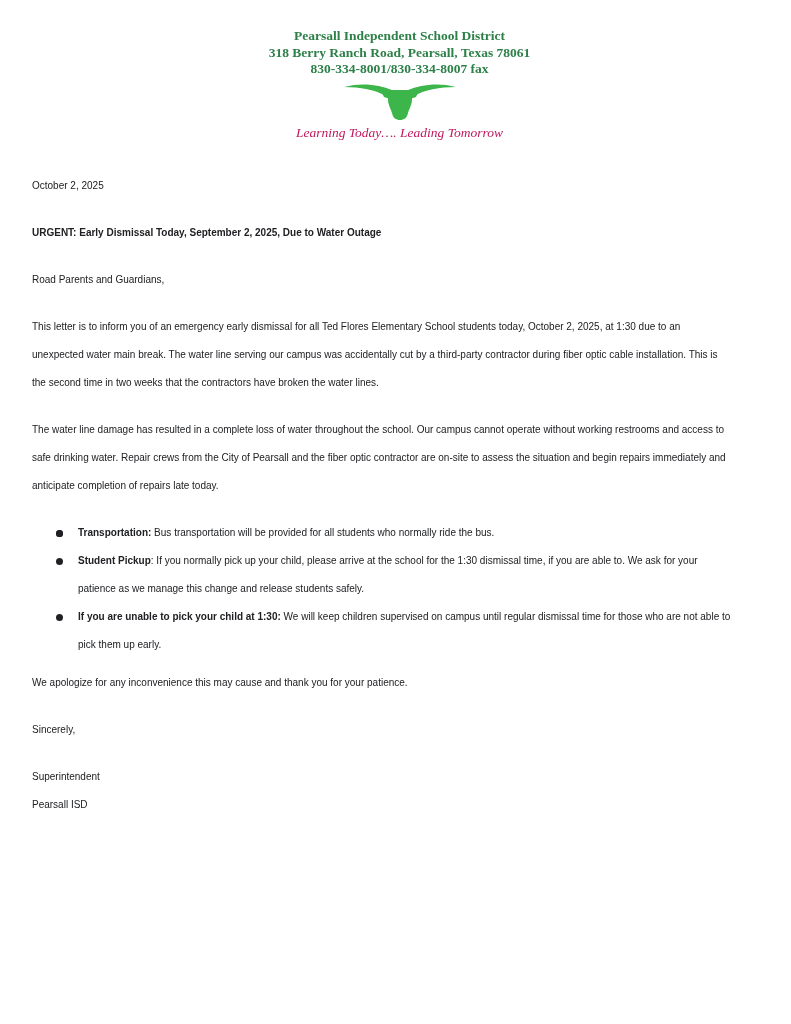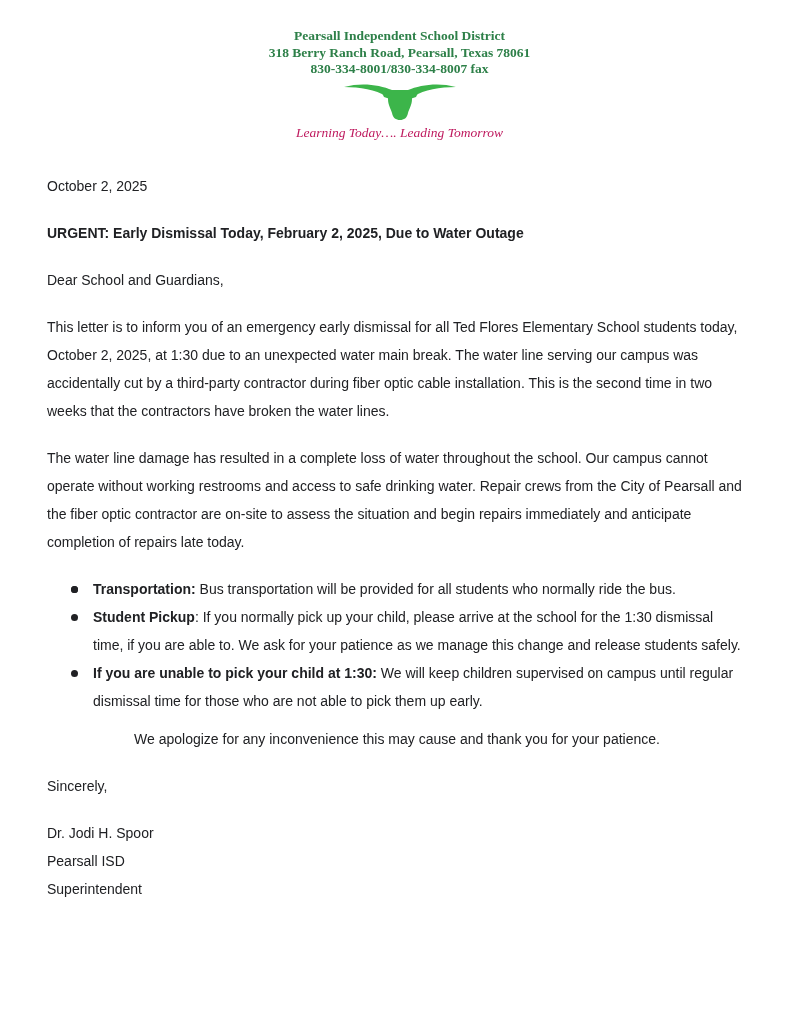--- a/index.html
+++ b/index.html
@@ -16,38 +16,38 @@
     .letterhead .lh-line { font-size: 13.5px; line-height: 16.5px; display: block; }
     .logo { display: block; margin: 3px auto 0; width: 116px; height: 40px; }
     .tagline {
       display: block; margin-top: 4px;
       font-family: "Liberation Serif", serif;
       font-style: italic; font-weight: normal;
       font-size: 13.5px; color: #be185d;
     }
 
     .content {
-      position: absolute; left: 47px; top: 172px; width: 700px;
-      font-size: 14px; line-height: 28px; color: #202124;
+      position: absolute; left: 32px; top: 172px; width: 700px;
+      font-size: 10px; line-height: 28px; color: #202124;
     }
     .content p { margin: 0; }
     .date { margin-bottom: 19px !important; }
     .subject { font-weight: bold; margin-bottom: 19px !important; }
     .salutation { margin-bottom: 19px !important; }
     .para { margin-bottom: 19px !important; }
 
     ul.bullets { list-style: none; margin: 0 0 10px 0; padding: 0; }
     ul.bullets li { position: relative; padding-left: 46px; }
     ul.bullets li .dot {
       position: absolute; left: 24px; top: 11px;
       width: 7px; height: 7px; border-radius: 50%; background: #202124;
     }
     .b { font-weight: bold; }
 
-    .closing-line { margin-bottom: 19px !important; text-align: center; }
+    .closing-line { margin-bottom: 19px !important; }
     .sincerely { margin-bottom: 19px !important; }
   </style>
 </head>
 <body>
 
 <header class="letterhead">
   <span class="lh-line">Pearsall Independent School District</span>
   <span class="lh-line">318 Berry Ranch Road, Pearsall, Texas 78061</span>
   <span class="lh-line">830-334-8001/830-334-8007 fax</span>
   <svg class="logo" viewBox="0 0 116 40">
@@ -57,22 +57,22 @@
     <path d="M40 12 L 48 13 L 48 18 L 42 16 Z" fill="#3cb54a"></path>
     <path d="M76 12 L 68 13 L 68 18 L 74 16 Z" fill="#3cb54a"></path>
 
     <path d="M46 11 L 70 11 L 70 18 C 70 24, 67 28, 66 32 C 65 37, 62 39, 58 39 C 54 39, 51 37, 50 32 C 49 28, 46 24, 46 18 Z" fill="#3cb54a"></path>
   </svg>
   <span class="tagline">Learning Today…. Leading Tomorrow</span>
 </header>
 
 <main class="content">
   <p class="date">October 2, 2025</p>
-  <p class="subject">URGENT: Early Dismissal Today, February 2, 2025, Due to Water Outage</p>
-  <p class="salutation">Dear School and Guardians,</p>
+  <p class="subject">URGENT: Early Dismissal Today, September 2, 2025, Due to Water Outage</p>
+  <p class="salutation">Road Parents and Guardians,</p>
   <p class="para">This letter is to inform you of an emergency early dismissal for all Ted Flores Elementary School students today, October 2, 2025, at 1:30 due to an unexpected water main break. The water line serving our campus was accidentally cut by a third-party contractor during fiber optic cable installation. This is the second time in two weeks that the contractors have broken the water lines.</p>
   <p class="para">The water line damage has resulted in a complete loss of water throughout the school. Our campus cannot operate without working restrooms and access to safe drinking water. Repair crews from the City of Pearsall and the fiber optic contractor are on-site to assess the situation and begin repairs immediately and anticipate completion of repairs late today.</p>
 
   <ul class="bullets">
     <li>
       <span class="dot"></span>
       <span></span>
     </li>
     <li>
       <span class="dot"></span>
@@ -83,16 +83,15 @@
       <span class="b">Student Pickup</span><span>: If you normally pick up your child, please arrive at the school for the 1:30 dismissal time, if you are able to. We ask for your patience as we manage this change and release students safely.</span>
     </li>
     <li>
       <span class="dot"></span>
       <span class="b">If you are unable to pick your child at 1:30:</span><span> We will keep children supervised on campus until regular dismissal time for those who are not able to pick them up early.</span>
     </li>
   </ul>
 
   <p class="closing-line">We apologize for any inconvenience this may cause and thank you for your patience.</p>
   <p class="sincerely">Sincerely,</p>
-  <p>Dr. Jodi H. Spoor</p>
+  <p>Superintendent</p>
   <p>Pearsall ISD</p>
-  <p>Superintendent</p>
 </main>
 
 </body></html>

